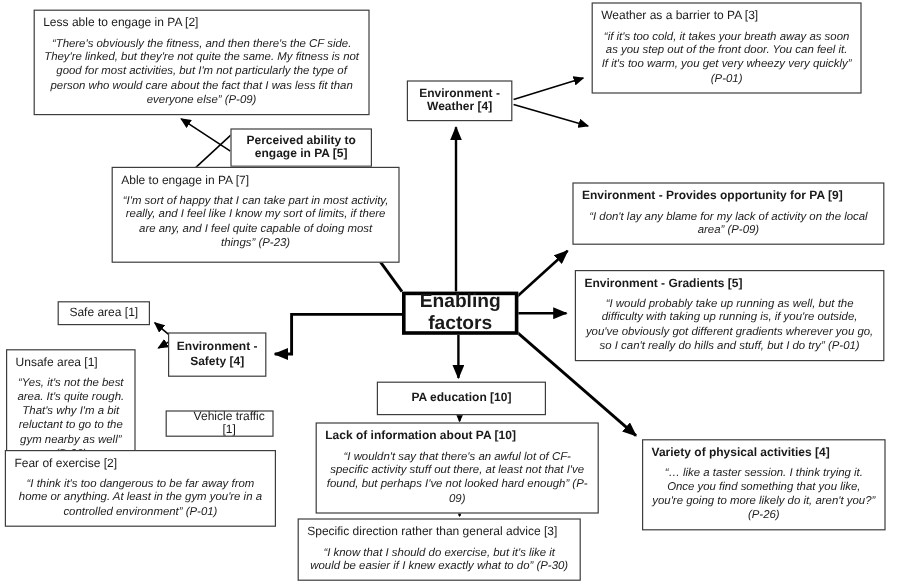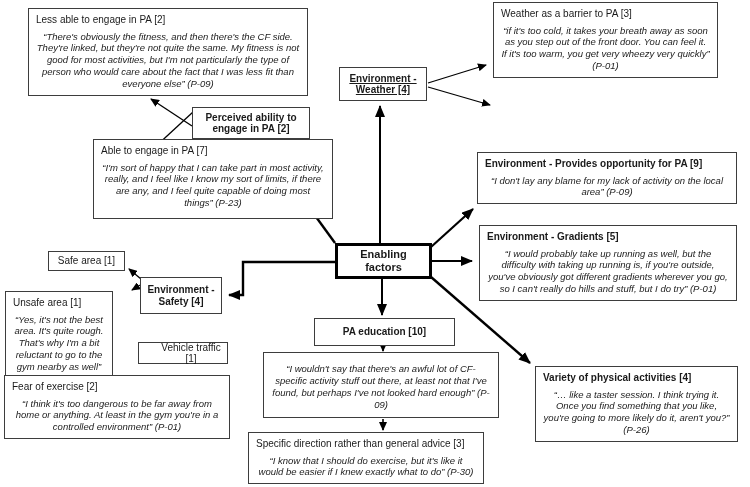--- a/index.html
+++ b/index.html
@@ -17,21 +17,21 @@
   .box .quote {
     font-size:9.5px; font-style:italic; text-align:center;
     line-height:1.25; margin-top:5px; color:#222;
   }
   .label-box {
     display:flex; align-items:center; justify-content:center;
     text-align:center; padding:2px 4px;
   }
   .label-box .title { text-align:center; }
   .enabling-box { border:3px solid #000000; }
-  .enabling-box .title { font-weight:bold; font-size:11px; }
+  .enabling-box .title { font-weight:bold; font-size:16px; }
 </style>
 </head>
 <body>
 
 <div id="figure">
 
   <svg id="arrow-layer" viewBox="0 0 750 487" xmlns="http://www.w3.org/2000/svg">
     <defs>
       <marker id="ah" markerUnits="userSpaceOnUse" markerWidth="12" markerHeight="10" refX="11" refY="5" orient="auto">
         <path d="M0,0 L12,5 L0,10 Z" fill="#000"></path>
@@ -75,27 +75,27 @@
   <div class="box" style="left:28px; top:8px; width:280px; min-height:83px;">
     <div class="title">Less able to engage in PA [2]</div>
     <div class="quote">“There's obviously the fitness, and then there's the CF side. They're linked, but they're not quite the same. My fitness is not good for most activities, but I'm not particularly the type of person who would care about the fact that I was less fit than everyone else” (P-09)</div>
   </div>
 
   <div class="box" style="left:493px; top:2px; width:225px; min-height:66px;">
     <div class="title">Weather as a barrier to PA [3]</div>
     <div class="quote">“if it's too cold, it takes your breath away as soon as you step out of the front door. You can feel it. If it's too warm, you get very wheezy very quickly” (P-01)</div>
   </div>
 
-  <div class="box label-box" style="left:339px; top:67px; width:88px; height:34px;text-decoration:underline;">
+  <div class="box label-box" style="left:339px; top:67px; width:88px; height:34px;">
     <div class="title bold">Environment - Weather [4]</div>
   </div>
 
 
   <div class="box label-box" style="left:192px; top:107px; width:118px; height:32px;">
-    <div class="title bold">Perceived ability to engage in PA [2]</div>
+    <div class="title bold">Perceived ability to engage in PA [5]</div>
   </div>
 
   <div class="box" style="left:50px; top:139px; width:240px; min-height:80px;margin-left:43px;">
     <div class="title">Able to engage in PA [7]</div>
     <div class="quote">“I'm sort of happy that I can take part in most activity, really, and I feel like I know my sort of limits, if there are any, and I feel quite capable of doing most things” (P-23)</div>
   </div>
 
   <div class="box" style="left:477px; top:152px; width:260px; min-height:50px;">
     <div class="title bold">Environment - Provides opportunity for PA [9]</div>
     <div class="quote">“I don't lay any blame for my lack of activity on the local area” (P-09)</div>
@@ -130,20 +130,21 @@
 
   <div class="box label-box enabling-box" style="left:335px; top:243px; width:97px; height:36px;">
     <div class="title">Enabling factors</div>
   </div>
 
   <div class="box label-box" style="left:314px; top:318px; width:141px; height:28px;">
     <div class="title bold">PA education [10]</div>
   </div>
 
   <div class="box" style="left:263px; top:352px; width:236px; min-height:66px;">
+    <div class="title bold">Lack of information about PA [10]</div>
     <div class="quote">“I wouldn't say that there's an awful lot of CF-specific activity stuff out there, at least not that I've found, but perhaps I've not looked hard enough” (P-09)</div>
   </div>
 
   <div class="box" style="left:248px; top:432px; width:236px; min-height:49px;">
     <div class="title">Specific direction rather than general advice [3]</div>
     <div class="quote">“I know that I should do exercise, but it's like it would be easier if I knew exactly what to do” (P-30)</div>
   </div>
 
   <div class="box" style="left:535px; top:366px; width:203px; min-height:66px;">
     <div class="title bold">Variety of physical activities [4]</div>

